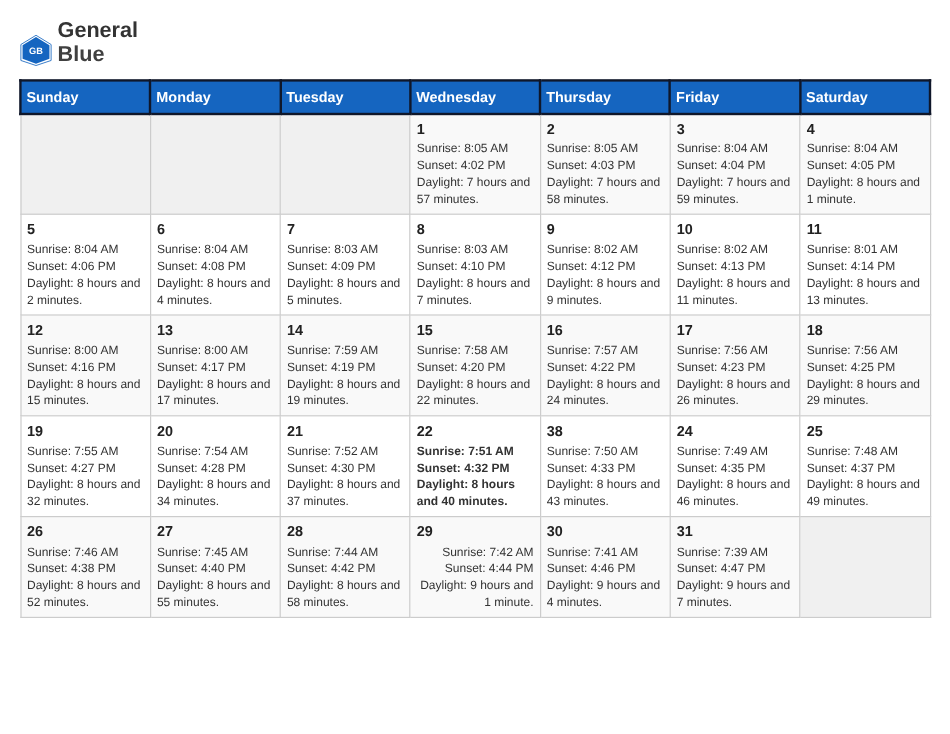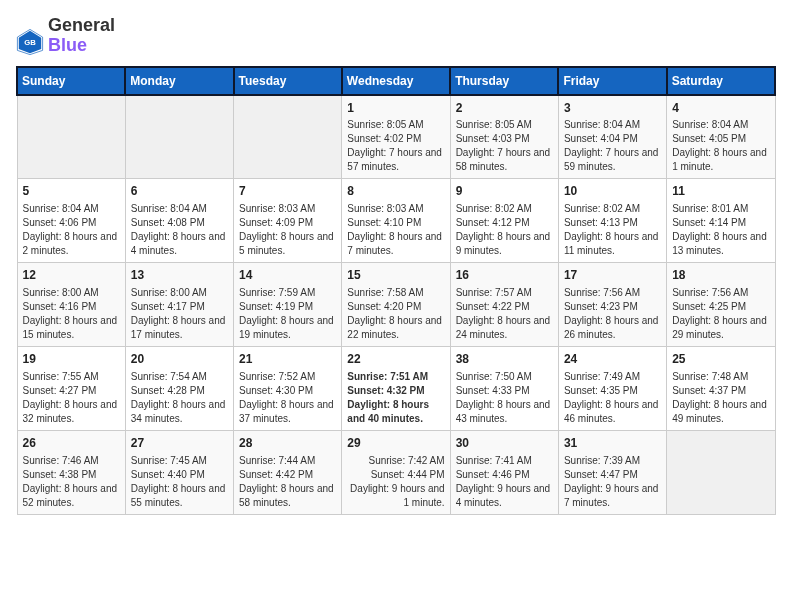--- a/index.html
+++ b/index.html
@@ -20,21 +20,21 @@
       display: flex;
       align-items: flex-end;
       gap: 4px;
     }
     .logo-text {
       font-size: 18px;
       font-weight: bold;
       line-height: 1.1;
     }
     .logo-general { color: #333; }
-    .logo-blue { color: #8b5cf6; }
+    .logo-blue { color: #404040; }
     .logo-icon {
       width: 28px;
       height: 28px;
     }
     .title-section {
       text-align: right;
     }
     .calendar-title {
       font-size: 32px;
       font-weight: bold;

